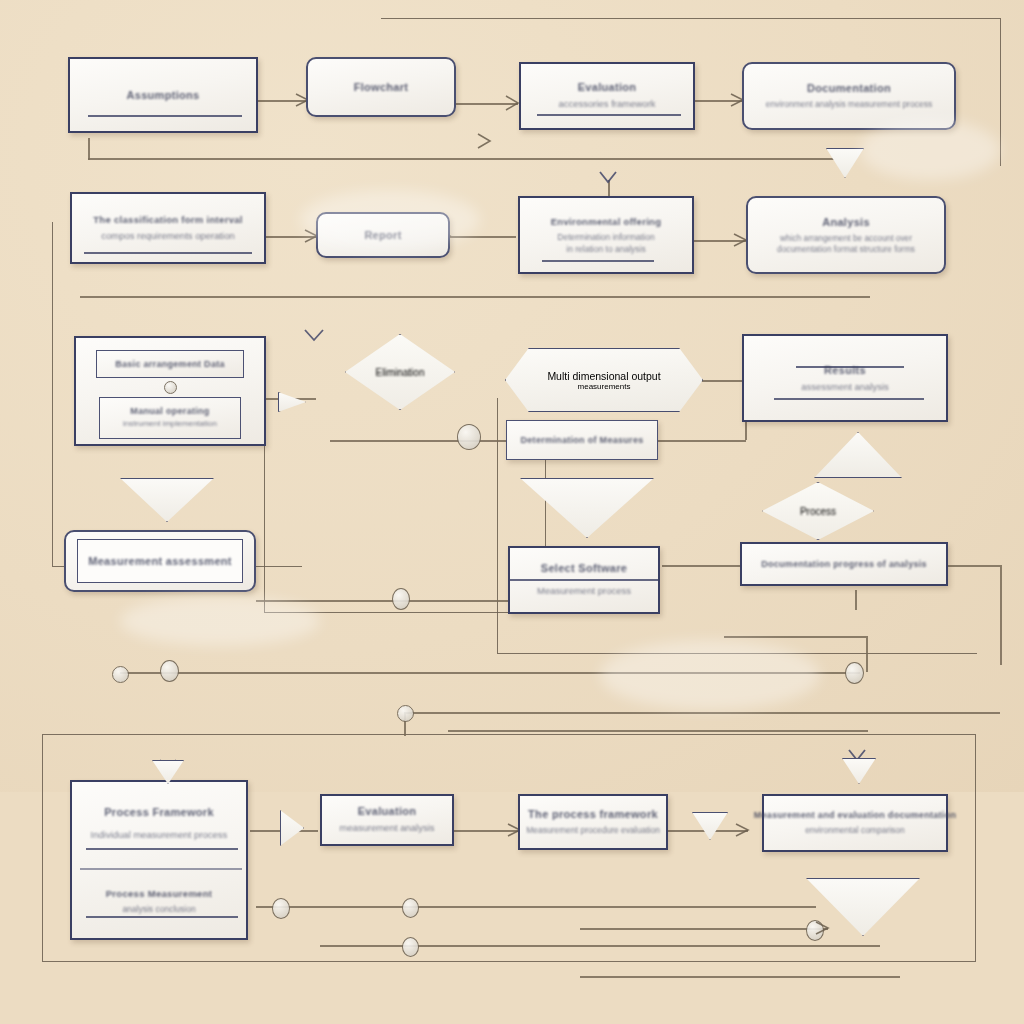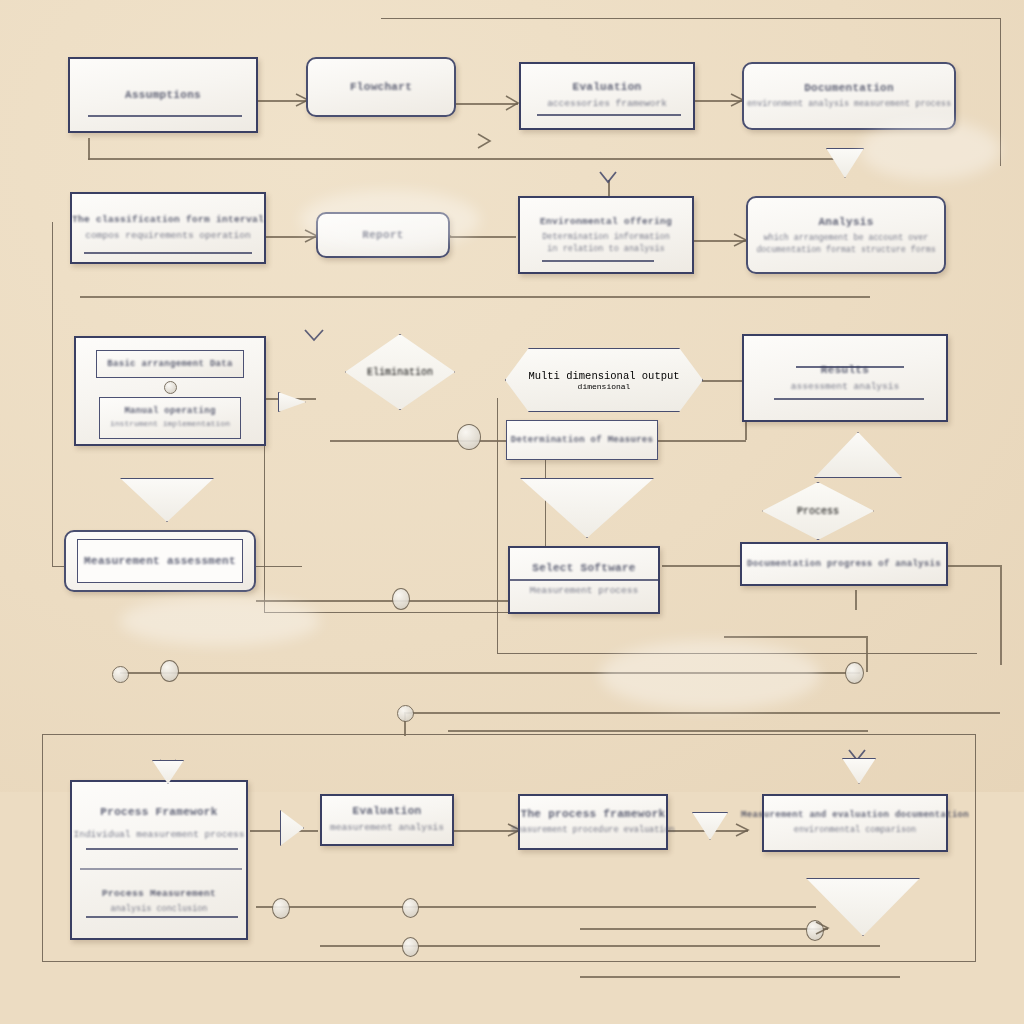--- a/index.html
+++ b/index.html
@@ -7,21 +7,20 @@
   body{
     width:1024px;height:1024px;
     background:#ecdcc2;
     font-family:"Liberation Sans",sans-serif;
     overflow:hidden;
   }
   #canvas{
     position:relative;width:1024px;height:792px;
     background:
       radial-gradient(ellipse at 30% 20%, #f0e2ca 0%, #ecdcc2 55%, #e7d5b9 100%);
-    font-family: Liberation Mono, monospace;
   }
   
   .node{
     position:absolute;
     background:linear-gradient(170deg,#fdfcfa 0%,#f7f5f1 45%,#eeeae3 100%);
     border:2.5px solid #3a3f63;
     box-sizing:border-box;
     display:flex;flex-direction:column;
     align-items:center;justify-content:center;
     box-shadow:2px 3px 5px rgba(90,70,45,.22);
@@ -230,21 +229,21 @@
     </div>
     <div class="dot" style="position:relative;left:0;top:3px;width:11px;height:11px;"></div>
     <div class="node thin" style="position:relative;left:0;top:6px;width:142px;height:42px;box-shadow:none;">
       <div class="ttl" style="font-size:9px;">Manual operating</div>
       <div class="sub" style="font-size:8px;margin-top:2px;">instrument implementation</div>
     </div>
   </div>
 
   <div class="hexa" style="left:505px;top:348px;width:196px;height:62px;">
     <div class="ttl">Multi dimensional output</div>
-    <div class="sub" style="font-size:8px;">dimensional</div>
+    <div class="sub" style="font-size:8px;">measurements</div>
   </div>
 
   <div class="node thin" style="left:506px;top:420px;width:152px;height:40px;">
     <div class="ttl" style="font-size:9px;">Determination of Measures</div>
   </div>
 
   <div class="node" style="left:742px;top:334px;width:206px;height:88px;justify-content:flex-start;padding-top:22px;">
     <div class="rule" style="left:52px;top:30px;width:108px;"></div>
     <div class="ttl" style="margin-top:6px;">Results</div>
     <div class="sub">assessment analysis</div>

